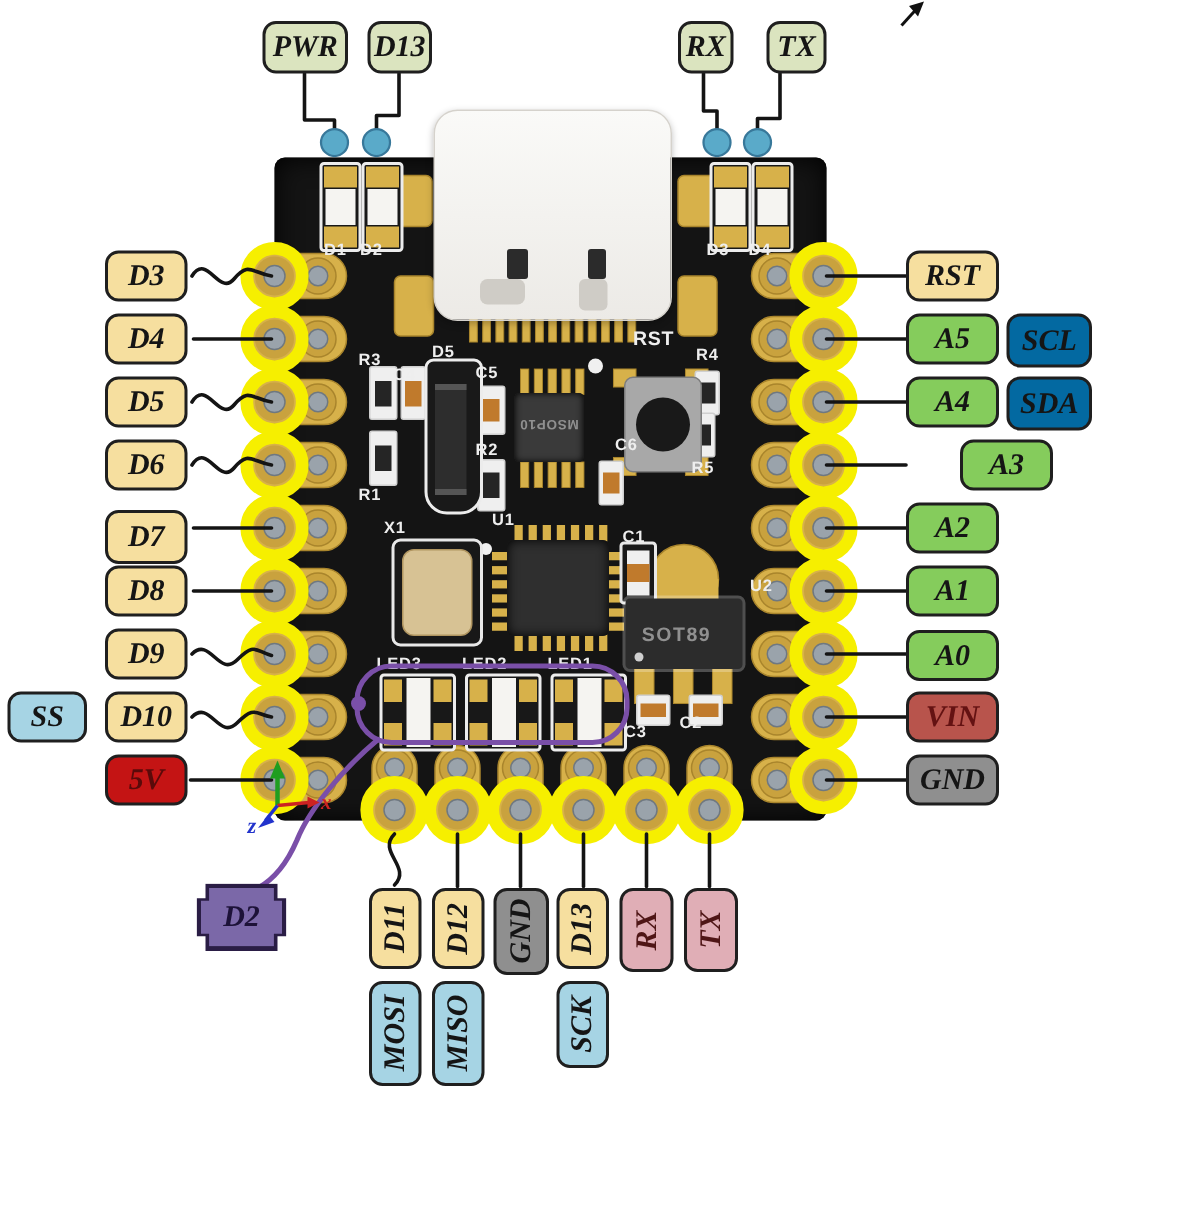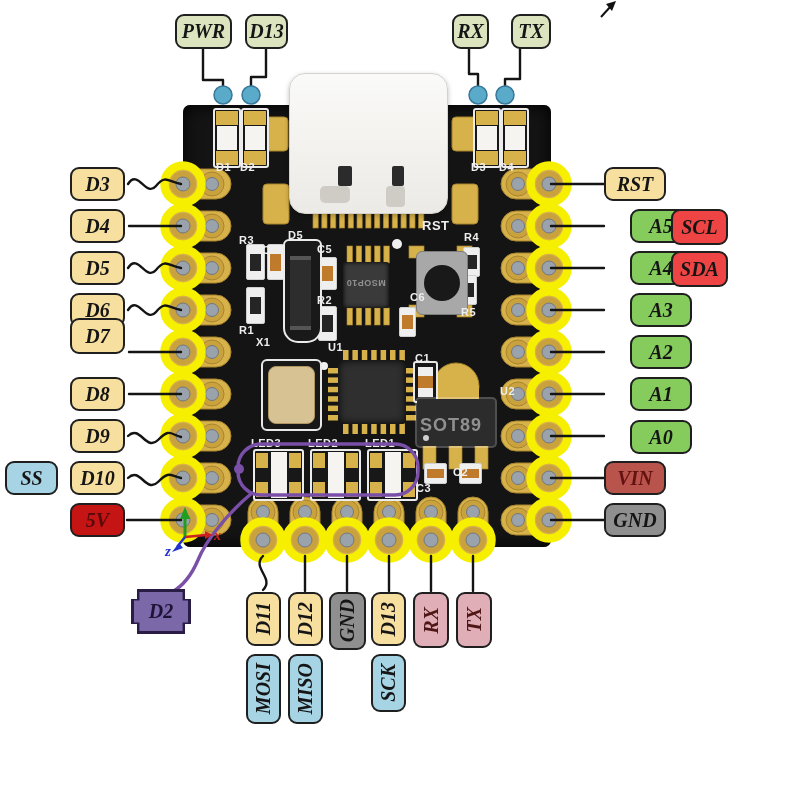--- a/index.html
+++ b/index.html
@@ -7,22 +7,22 @@
          font-family:"Liberation Serif",serif;}
   #stage svg{position:absolute;left:0;top:0;}
   .layer{position:absolute;left:0;top:0;width:100%;height:100%;}
   #board{position:absolute;left:183px;top:105px;width:368px;height:442px;
          background:#141414;border-radius:7px;box-shadow:inset 0 0 18px #000;}
   .lbl{position:absolute;box-sizing:border-box;border:2px solid #1f1f1f;border-radius:9px;
        display:flex;align-items:center;justify-content:center;
        font:italic bold 20px "Liberation Serif",serif;color:#151515;z-index:6;}
   .sage{background:#dbe4bf;}
   .cream{background:#f6df9f;}
-  .green{background:#85cc5c;margin-left:26px;}
-  .khaki{background:#ef4444;}
+  .green{background:#85cc5c;}
+  .khaki{background:#0369a1;}
   .red{background:#c41414;color:#5a0a0a;}
   .brick{background:#b8544c;color:#641212;}
   .gray{background:#8f8f8f;}
   .blue{background:#a6d4e4;}
   .pink{background:#e0aeb6;color:#4f1616;}
   .vert .vt{writing-mode:vertical-rl;transform:rotate(180deg);}
   .silk{position:absolute;font:bold 11px "Liberation Sans",sans-serif;color:#eeeeee;
         letter-spacing:.5px;z-index:4;}
   .chiptxt{color:#909090;font:bold 10px "Liberation Sans",sans-serif;text-align:center;}
   #d2-outer{position:absolute;left:131px;top:589px;width:60px;height:45px;background:#2a1d45;z-index:6;
@@ -355,31 +355,31 @@
   <span class="silk" style="left:239px;top:234px">R3</span>
   <span class="silk" style="left:262px;top:244px">C4</span>
   <span class="silk" style="left:288px;top:229px">D5</span>
   <span class="silk" style="left:317px;top:243px">C5</span>
   <span class="silk" style="left:317px;top:294px">R2</span>
   <span class="silk" style="left:239px;top:324px">R1</span>
   <span class="silk" style="left:422px;top:218px;font-size:13px">RST</span>
   <span class="silk" style="left:464px;top:231px">R4</span>
   <span class="silk" style="left:410px;top:291px">C6</span>
   <span class="silk" style="left:461px;top:306px">R5</span>
-  <span class="silk" style="left:256px;top:336px">X1</span>
+  <span class="silk" style="left:256px;top:346px">X1</span>
   <span class="silk" style="left:328px;top:341px">U1</span>
   <span class="silk" style="left:415px;top:352px">C1</span>
   <span class="silk" style="left:500px;top:385px">U2</span>
   <span class="silk" style="left:251px;top:437px">LED3</span>
   <span class="silk" style="left:308px;top:437px">LED2</span>
   <span class="silk" style="left:365px;top:437px">LED1</span>
   <span class="silk" style="left:416px;top:482px">C3</span>
-  <span class="silk" style="left:453px;top:466px">C2</span>
+  <span class="silk" style="left:453px;top:476px">C2</span>
   <span class="silk chiptxt" style="left:343px;top:278px;width:46px;transform:rotate(180deg);font-size:9px">MSOP10</span>
-  <span class="silk chiptxt" style="left:417px;top:415px;width:68px;font-size:18px;letter-spacing:1px">SOT89</span>
+  <span class="silk chiptxt" style="left:417px;top:415px;width:68px;font-size:13px;letter-spacing:1px">SOT89</span>
 
   <svg id="lines" class="layer" width="800" height="804" viewBox="0 0 800 804" style="z-index:5">
     <g fill="none" stroke="#141414" stroke-width="2.4" stroke-linecap="round" stroke-linejoin="round">
       <path d="M128 184 C138 168 146 198 156 186 S168 182 181 184"></path>
       <path d="M129 226 H181"></path>
       <path d="M128 268 C138 252 146 282 156 270 S168 266 181 268"></path>
       <path d="M128 310 C138 294 146 324 156 312 S168 308 181 310"></path>
       <path d="M129 352 H181"></path>
       <path d="M129 394 H181"></path>
       <path d="M128 436 C140 424 146 452 158 440 S170 434 181 437"></path>
@@ -435,31 +435,31 @@
 
   <div class="lbl sage" style="left:175px;top:14px;width:57px;height:35px">PWR</div>
   <div class="lbl sage" style="left:245px;top:14px;width:43px;height:35px">D13</div>
   <div class="lbl sage" style="left:452px;top:14px;width:37px;height:35px">RX</div>
   <div class="lbl sage" style="left:511px;top:14px;width:40px;height:35px">TX</div>
 
   <div class="lbl cream" style="left:70px;top:167px;width:55px;height:34px">D3</div>
   <div class="lbl cream" style="left:70px;top:209px;width:55px;height:34px">D4</div>
   <div class="lbl cream" style="left:70px;top:251px;width:55px;height:34px">D5</div>
   <div class="lbl cream" style="left:70px;top:293px;width:55px;height:34px">D6</div>
-  <div class="lbl cream" style="left:70px;top:318px;width:55px;height:36px">D7</div>
+  <div class="lbl cream" style="left:70px;top:340px;width:55px;height:36px">D7</div>
   <div class="lbl cream" style="left:70px;top:377px;width:55px;height:34px">D8</div>
   <div class="lbl cream" style="left:70px;top:419px;width:55px;height:34px">D9</div>
   <div class="lbl cream" style="left:70px;top:461px;width:55px;height:34px">D10</div>
   <div class="lbl blue" style="left:5px;top:461px;width:53px;height:34px">SS</div>
   <div class="lbl red" style="left:70px;top:503px;width:55px;height:34px">5V</div>
 
   <div class="lbl cream" style="left:604px;top:167px;width:62px;height:34px">RST</div>
   <div class="lbl green" style="left:604px;top:209px;width:62px;height:34px">A5</div>
   <div class="lbl green" style="left:604px;top:251px;width:62px;height:34px">A4</div>
-  <div class="lbl green" style="left:604px;top:293px;width:62px;height:34px">A3</div>
+  <div class="lbl green" style="left:640px;top:293px;width:62px;height:34px">A3</div>
   <div class="lbl green" style="left:604px;top:335px;width:62px;height:34px">A2</div>
   <div class="lbl green" style="left:604px;top:377px;width:62px;height:34px">A1</div>
   <div class="lbl green" style="left:604px;top:420px;width:62px;height:34px">A0</div>
   <div class="lbl brick" style="left:604px;top:461px;width:62px;height:34px">VIN</div>
   <div class="lbl gray" style="left:604px;top:503px;width:62px;height:34px">GND</div>
   <div class="lbl khaki" style="left:671px;top:209px;width:57px;height:36px">SCL</div>
   <div class="lbl khaki" style="left:671px;top:251px;width:57px;height:36px">SDA</div>
 
   <div class="lbl cream vert" style="left:246px;top:592px;width:35px;height:54px">
       <span class="vt">D11</span>

